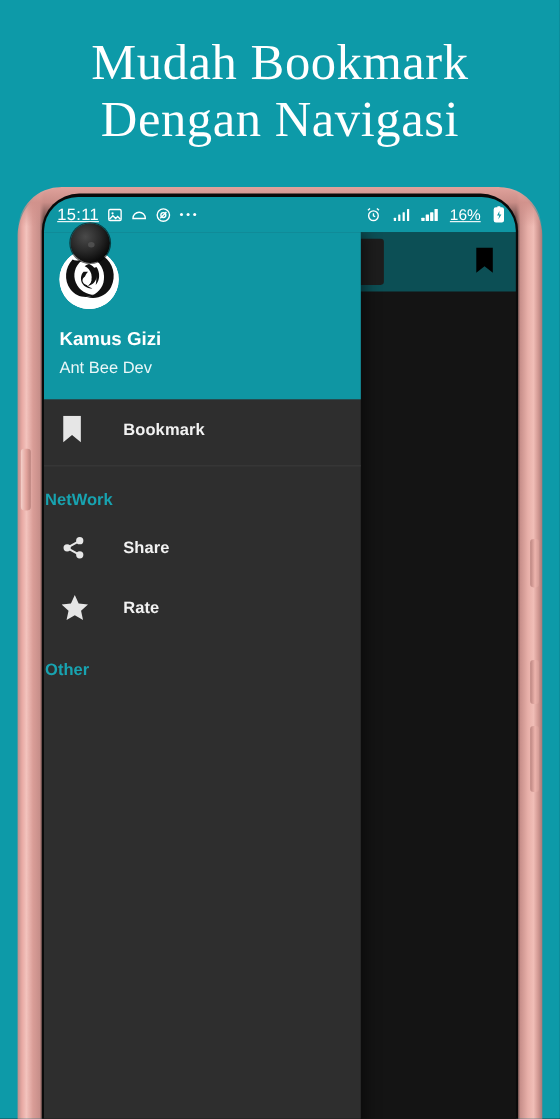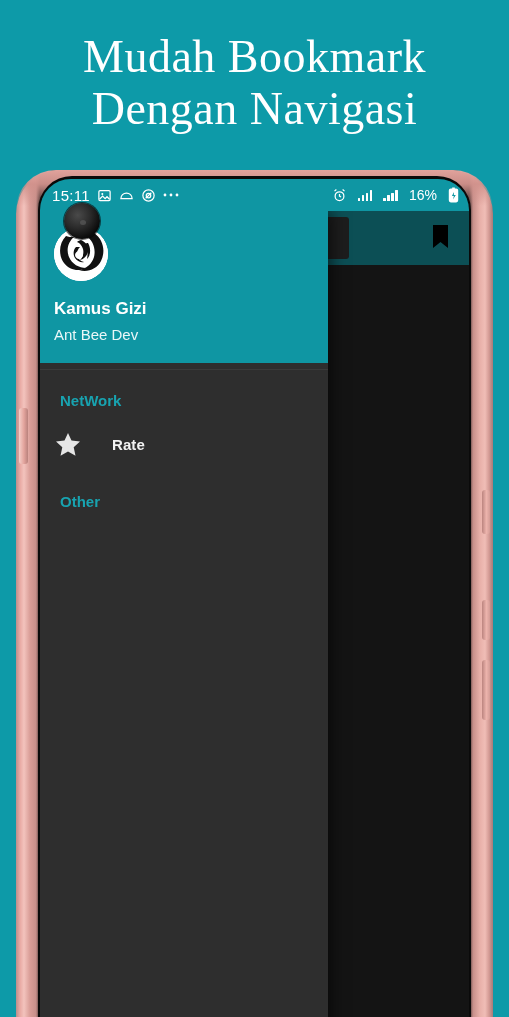--- a/index.html
+++ b/index.html
@@ -76,20 +76,21 @@
 
   
   .statusbar{
     position:absolute; left:0; top:0; width:100%; height:32px;
     background:#0f96a3;
     display:flex; align-items:center;
     padding:0 10px 0 12px;
     color:#ffffff;
     font-size:14px;
     z-index:8;
+    text-decoration:underline;
   }
   .status-left{ display:flex; align-items:center; gap:7px; }
   .status-right{ display:flex; align-items:center; gap:11px; margin-left:auto; }
   .clock{ font-size:15px; font-weight:500; letter-spacing:.3px; }
   .sicon{ display:inline-flex; align-items:center; }
   .battpct{ font-size:14px; font-weight:500; }
 
   
   .bars{ display:inline-flex; align-items:flex-end; gap:1.5px; height:11px; }
   .bars i{ width:2.5px; background:#fff; display:block; border-radius:.5px; }
@@ -155,21 +156,21 @@
   .nav-label{
     margin-left:16px;
     color:#f2f2f2; font-size:15px; font-weight:bold;
     letter-spacing:.1px;
   }
   .divider{
     height:1px; background:#3b3b3b; margin:6px 0 0 0;
   }
   .section-title{
     color:#18a3b0; font-size:15px; font-weight:bold;
-    padding:22px 0 8px 20px;
+    padding:22px 0 8px 1px;
   }
 
   
   .punchhole{
     position:absolute; left:24px; top:24px; width:36px; height:36px;
     border-radius:50%;
     background:radial-gradient(circle at 38% 34%, #4a4a4a 0%, #2a2a2a 40%, #0b0b0b 72%, #000 100%);
     z-index:9;
     box-shadow:0 0 0 1px rgba(0,0,0,.6);
   }
@@ -283,25 +284,44 @@
             <path d="M27 13c5 2 8 7 7 12-1 4-4 7-8 8 3-3 4-7 3-11-1-3-3-6-6-7 1-1 3-2 4-2z" fill="#111"></path>
             <path d="M22 20c-3 3-3 8-1 11 2 3 6 5 9 4-4-1-7-4-7-8 0-3 1-5 3-7-1 0-3 0-4 0z" fill="#111"></path>
             <path d="M25 24c2 0 4 2 4 4s-2 4-4 4-4-2-4-4 2-4 4-4z" fill="#fff"></path>
             <path d="M34 16c3 5 3 12-1 16 1-5 1-11-2-15 1-1 2-1 3-1z" fill="#111"></path>
           </svg>
         </div>
         <div class="acct-name">Kamus Gizi</div>
         <div class="acct-sub">Ant Bee Dev</div>
       </div>
 
+      <div class="nav-item">
+        <span class="nav-icon">
+          <svg width="19" height="25" viewBox="0 0 19 25" fill="#e6e6e6">
+            <path d="M1.5 0h16v24l-8-6.5L1.5 24z"></path>
+          </svg>
+        </span>
+        <span class="nav-label">Bookmark</span>
+      </div>
 
       <div class="divider"></div>
 
       <div class="section-title">NetWork</div>
 
+      <div class="nav-item">
+        <span class="nav-icon">
+          <svg width="22" height="22" viewBox="0 0 24 24" fill="none" stroke="#e6e6e6" stroke-width="2" stroke-linecap="round">
+            <circle cx="18" cy="5" r="2.6" fill="#e6e6e6"></circle>
+            <circle cx="18" cy="19" r="2.6" fill="#e6e6e6"></circle>
+            <circle cx="5.5" cy="12" r="2.6" fill="#e6e6e6"></circle>
+            <path d="M15.6 6.3L8 10.5M8 13.5l7.6 4.2"></path>
+          </svg>
+        </span>
+        <span class="nav-label">Share</span>
+      </div>
 
       <div class="nav-item">
         <span class="nav-icon">
           <svg width="24" height="23" viewBox="0 0 24 23" fill="#e6e6e6">
             <path d="M12 0l3.5 7.6 8.5 1-6.3 5.7 1.8 8.4-7.5-4.3-7.5 4.3 1.8-8.4L0 8.6l8.5-1z"></path>
           </svg>
         </span>
         <span class="nav-label">Rate</span>
       </div>
 

